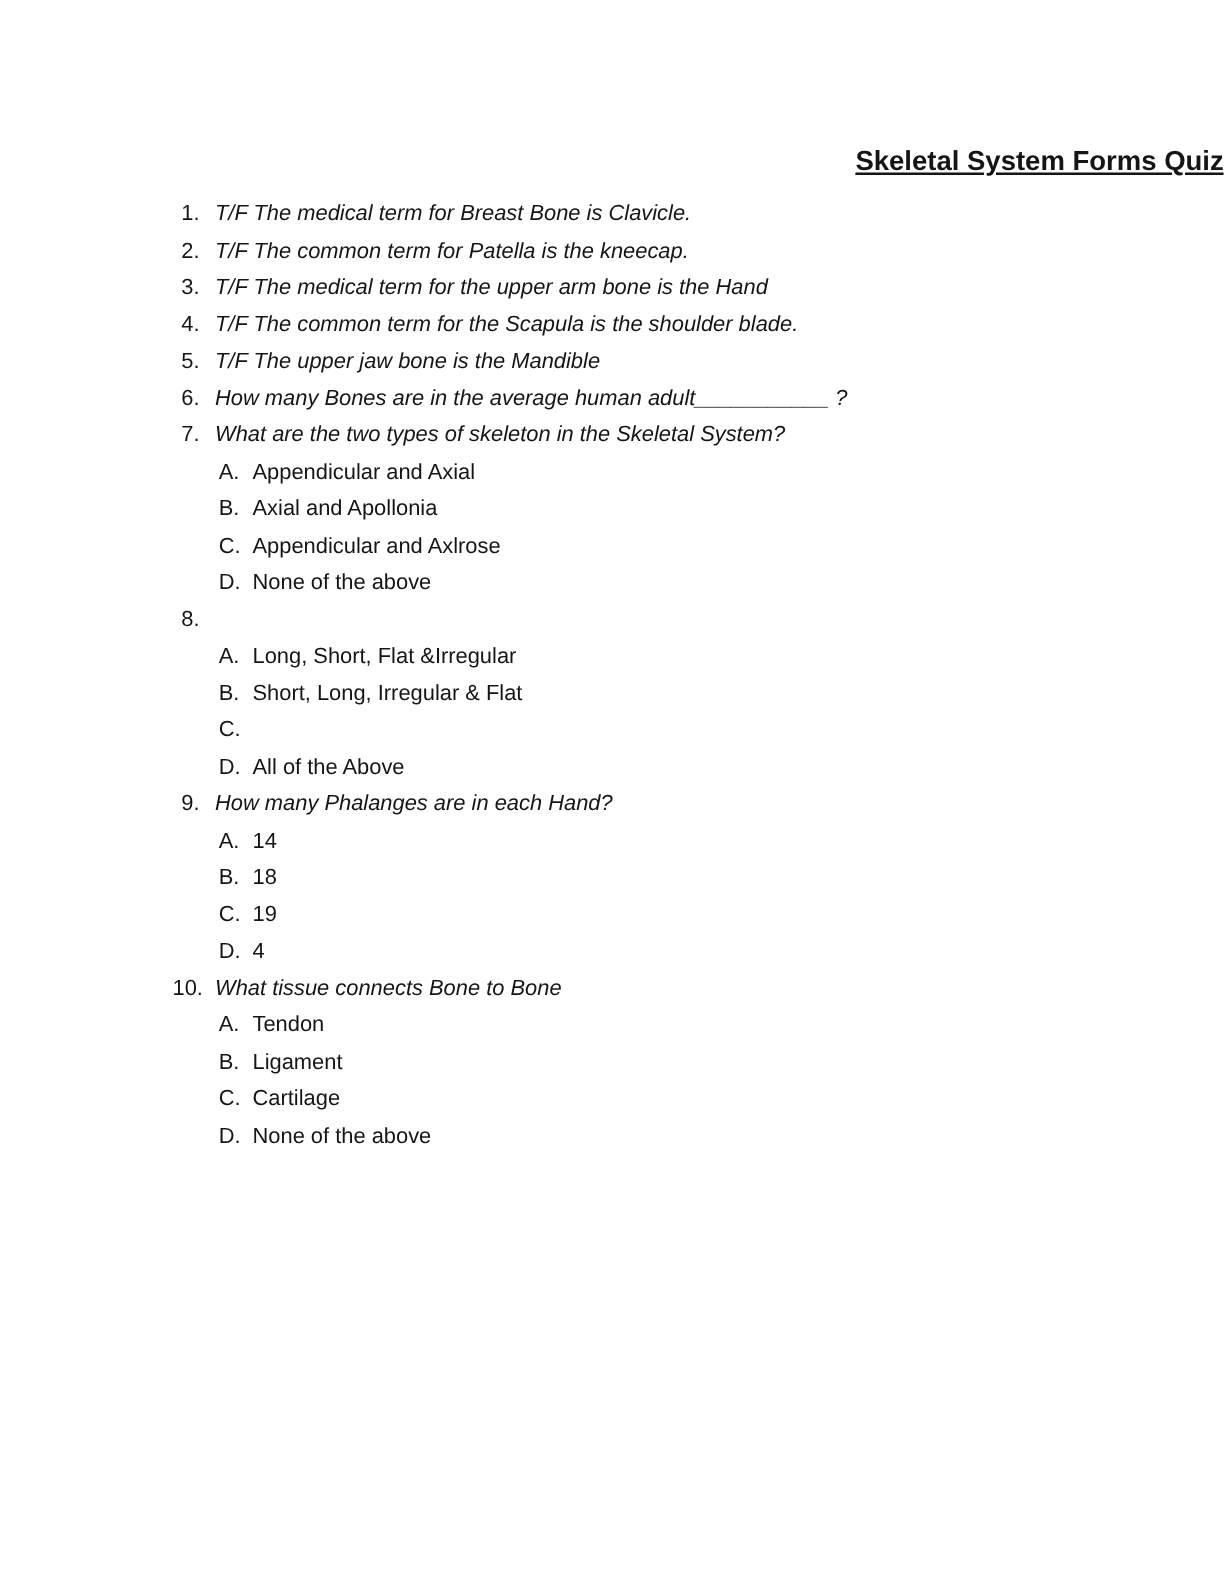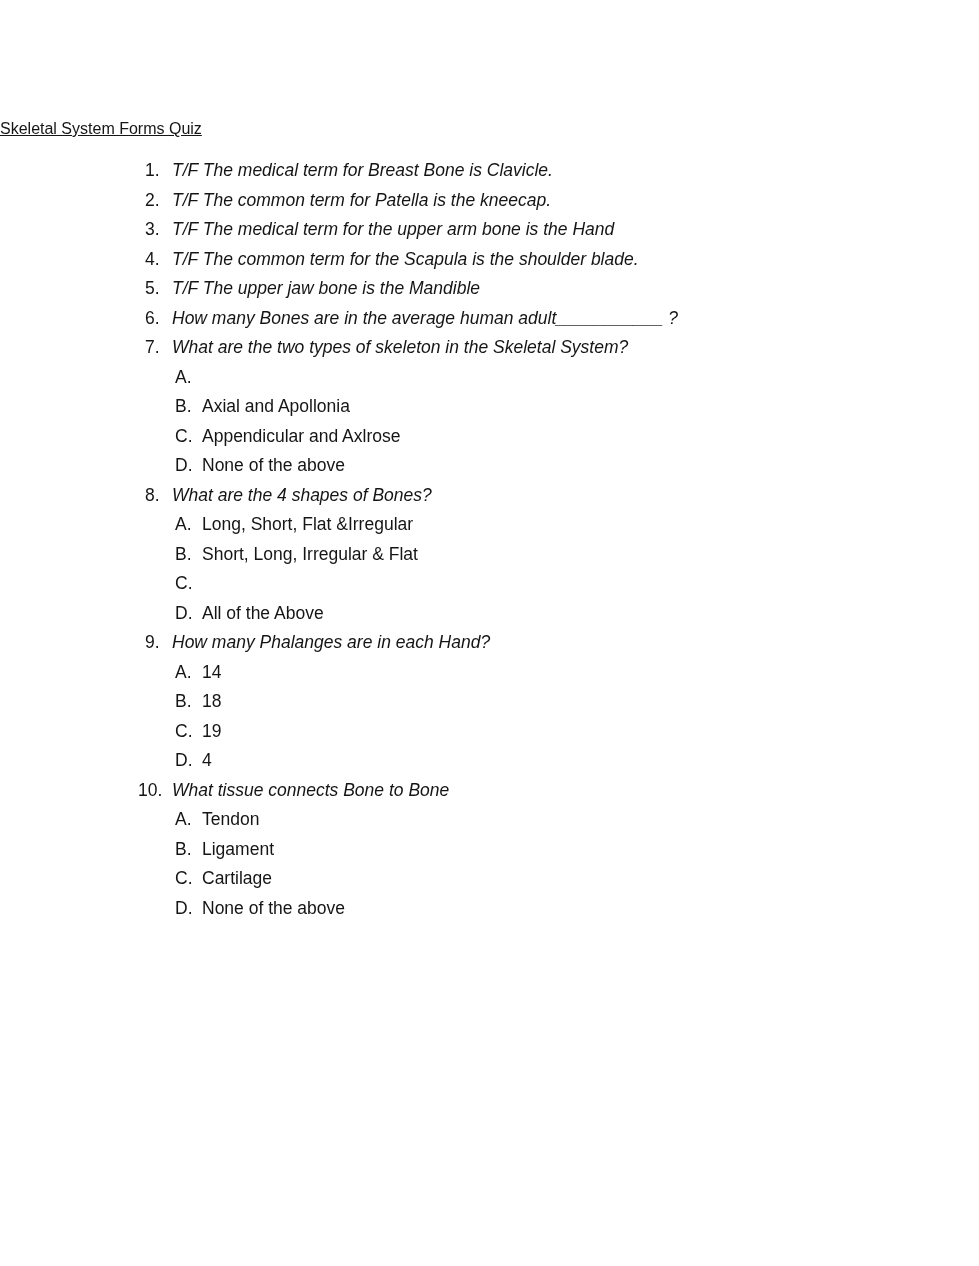--- a/index.html
+++ b/index.html
@@ -18,24 +18,24 @@
     width: 979px;
     height: 1266px;
     background: #ffffff;
     overflow: hidden;
   }
   .title {
     position: absolute;
     top: 116px;
     left: 0;
     width: 100%;
-    text-align: left;
-    font-size: 16px;
+    text-align: right;
+    font-size: 22px;
     line-height: 26px;
-    font-weight: 400;
+    font-weight: 700;
     text-decoration: underline;
   }
   .questions {
     position: absolute;
     top: 156px;
     left: 145px;
     width: 720px;
   }
   .q-row, .o-row {
     display: flex;
@@ -66,25 +66,25 @@
 <div class="page">
   <h1 class="title">Skeletal System Forms Quiz</h1>
   <div class="questions" id="questions">
       <div class="q-row"><span class="q-num">1.</span><span class="q-text">T/F The medical term for Breast Bone is Clavicle.</span></div>
       <div class="q-row"><span class="q-num">2.</span><span class="q-text">T/F The common term for Patella is the kneecap.</span></div>
       <div class="q-row"><span class="q-num">3.</span><span class="q-text">T/F The medical term for the upper arm bone is the Hand</span></div>
       <div class="q-row"><span class="q-num">4.</span><span class="q-text">T/F The common term for the Scapula is the shoulder blade.</span></div>
       <div class="q-row"><span class="q-num">5.</span><span class="q-text">T/F The upper jaw bone is the Mandible</span></div>
       <div class="q-row"><span class="q-num">6.</span><span class="q-text">How many Bones are in the average human adult___________ ?</span></div>
       <div class="q-row"><span class="q-num">7.</span><span class="q-text">What are the two types of skeleton in the Skeletal System?</span></div>
-      <div class="o-row"><span class="o-letter">A.</span></div>
+      <div class="o-row"><span class="o-letter">A.</span><span class="o-text">Appendicular and Axial</span></div>
       <div class="o-row"><span class="o-letter">B.</span><span class="o-text">Axial and Apollonia</span></div>
       <div class="o-row"><span class="o-letter">C.</span><span class="o-text">Appendicular and Axlrose</span></div>
       <div class="o-row"><span class="o-letter">D.</span><span class="o-text">None of the above</span></div>
-      <div class="q-row"><span class="q-num">8.</span><span class="q-text">What are the 4 shapes of Bones?</span></div>
+      <div class="q-row"><span class="q-num">8.</span></div>
       <div class="o-row"><span class="o-letter">A.</span><span class="o-text">Long, Short, Flat &amp;Irregular</span></div>
       <div class="o-row"><span class="o-letter">B.</span><span class="o-text">Short, Long, Irregular &amp; Flat</span></div>
       <div class="o-row"><span class="o-letter">C.</span></div>
       <div class="o-row"><span class="o-letter">D.</span><span class="o-text">All of the Above</span></div>
       <div class="q-row"><span class="q-num">9.</span><span class="q-text">How many Phalanges are in each Hand?</span></div>
       <div class="o-row"><span class="o-letter">A.</span><span class="o-text">14</span></div>
       <div class="o-row"><span class="o-letter">B.</span><span class="o-text">18</span></div>
       <div class="o-row"><span class="o-letter">C.</span><span class="o-text">19</span></div>
       <div class="o-row"><span class="o-letter">D.</span><span class="o-text">4</span></div>
       <div class="q-row"><span class="q-num wide">10.</span><span class="q-text">What tissue connects Bone to Bone</span></div>

